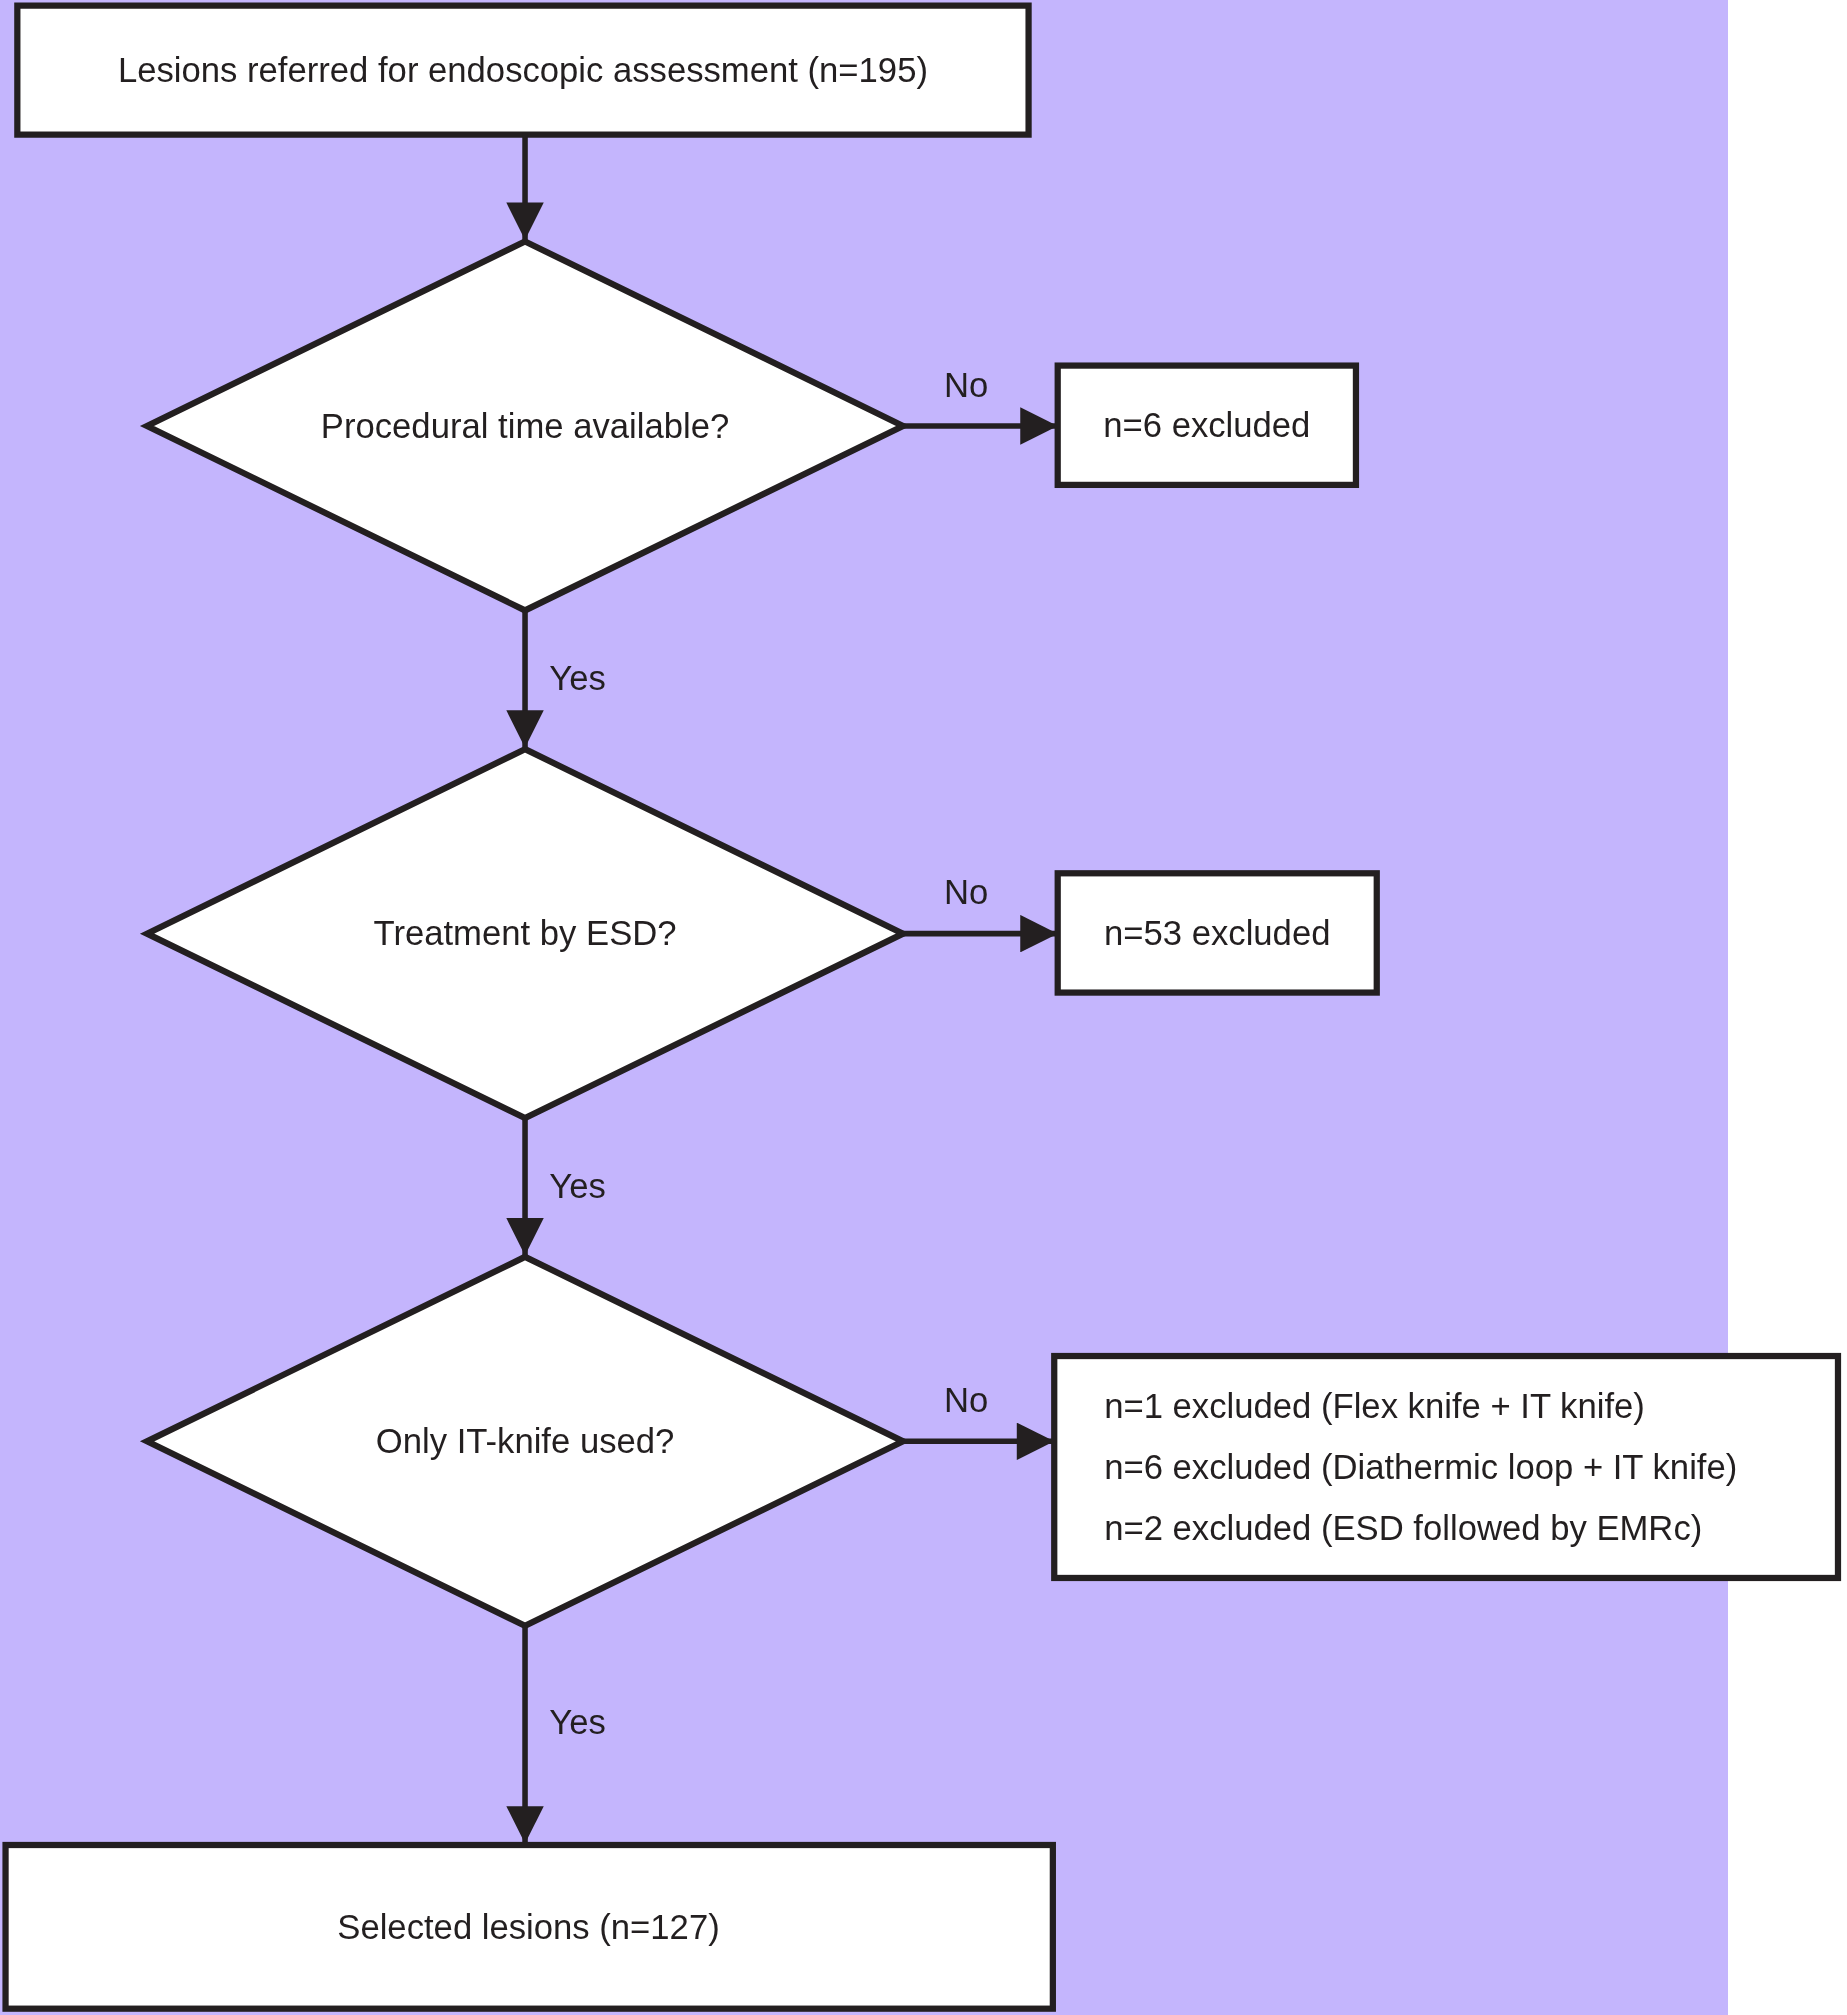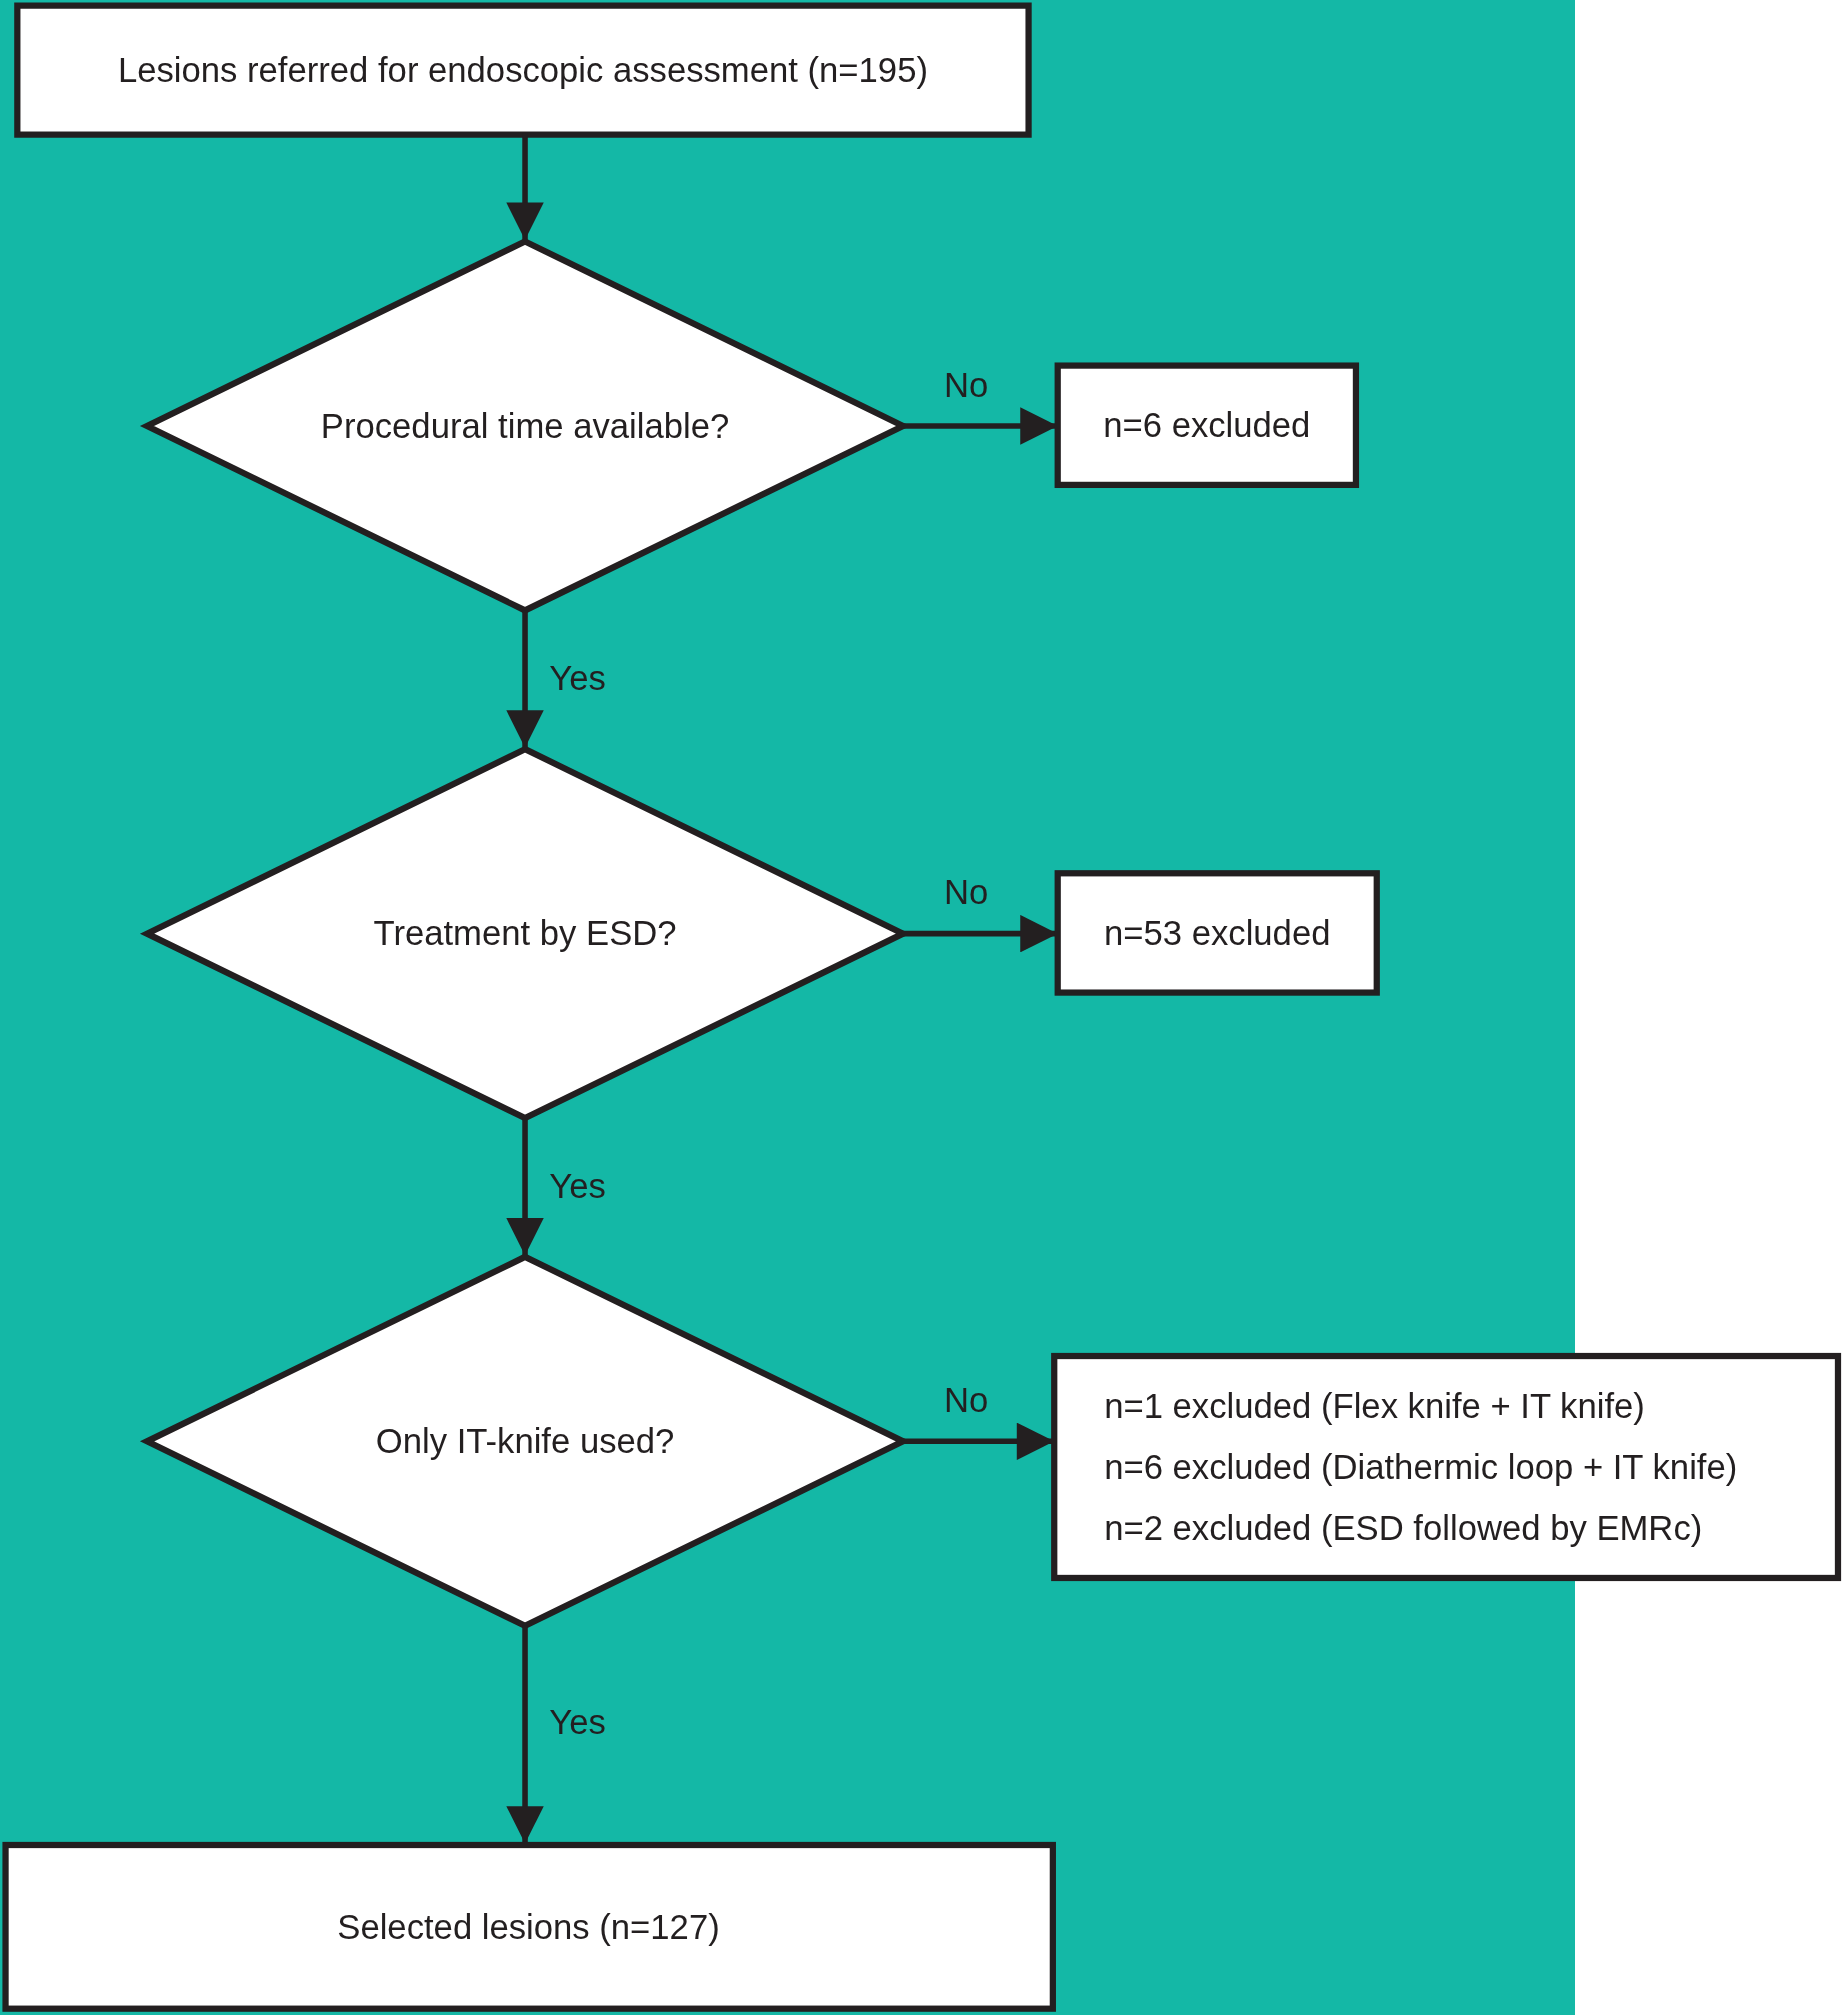--- a/index.html
+++ b/index.html
@@ -1,16 +1,16 @@
 <!DOCTYPE html>
 <html style="font-size:11px"><head>
 <meta charset="utf-8">
 <style>
   html, body { margin: 0; padding: 0; background: #ffffff; }
-  .stage { position: relative; width: 1575px; height: 2015px; background: #14b8a6; }
+  .stage { position: relative; width: 1728px; height: 2015px; background: #c4b5fd; }
   svg { display: block; }
   .node { fill: #ffffff; stroke: #231f20; stroke-width: 9; }
   .edge { stroke: #231f20; stroke-width: 8; fill: none; }
   text {
     font-family: "Liberation Sans", "DejaVu Sans", sans-serif;
     font-size: 50px;
     fill: #231f20;
   }
   .mid { text-anchor: middle; }
   .start-anchor { text-anchor: start; }

